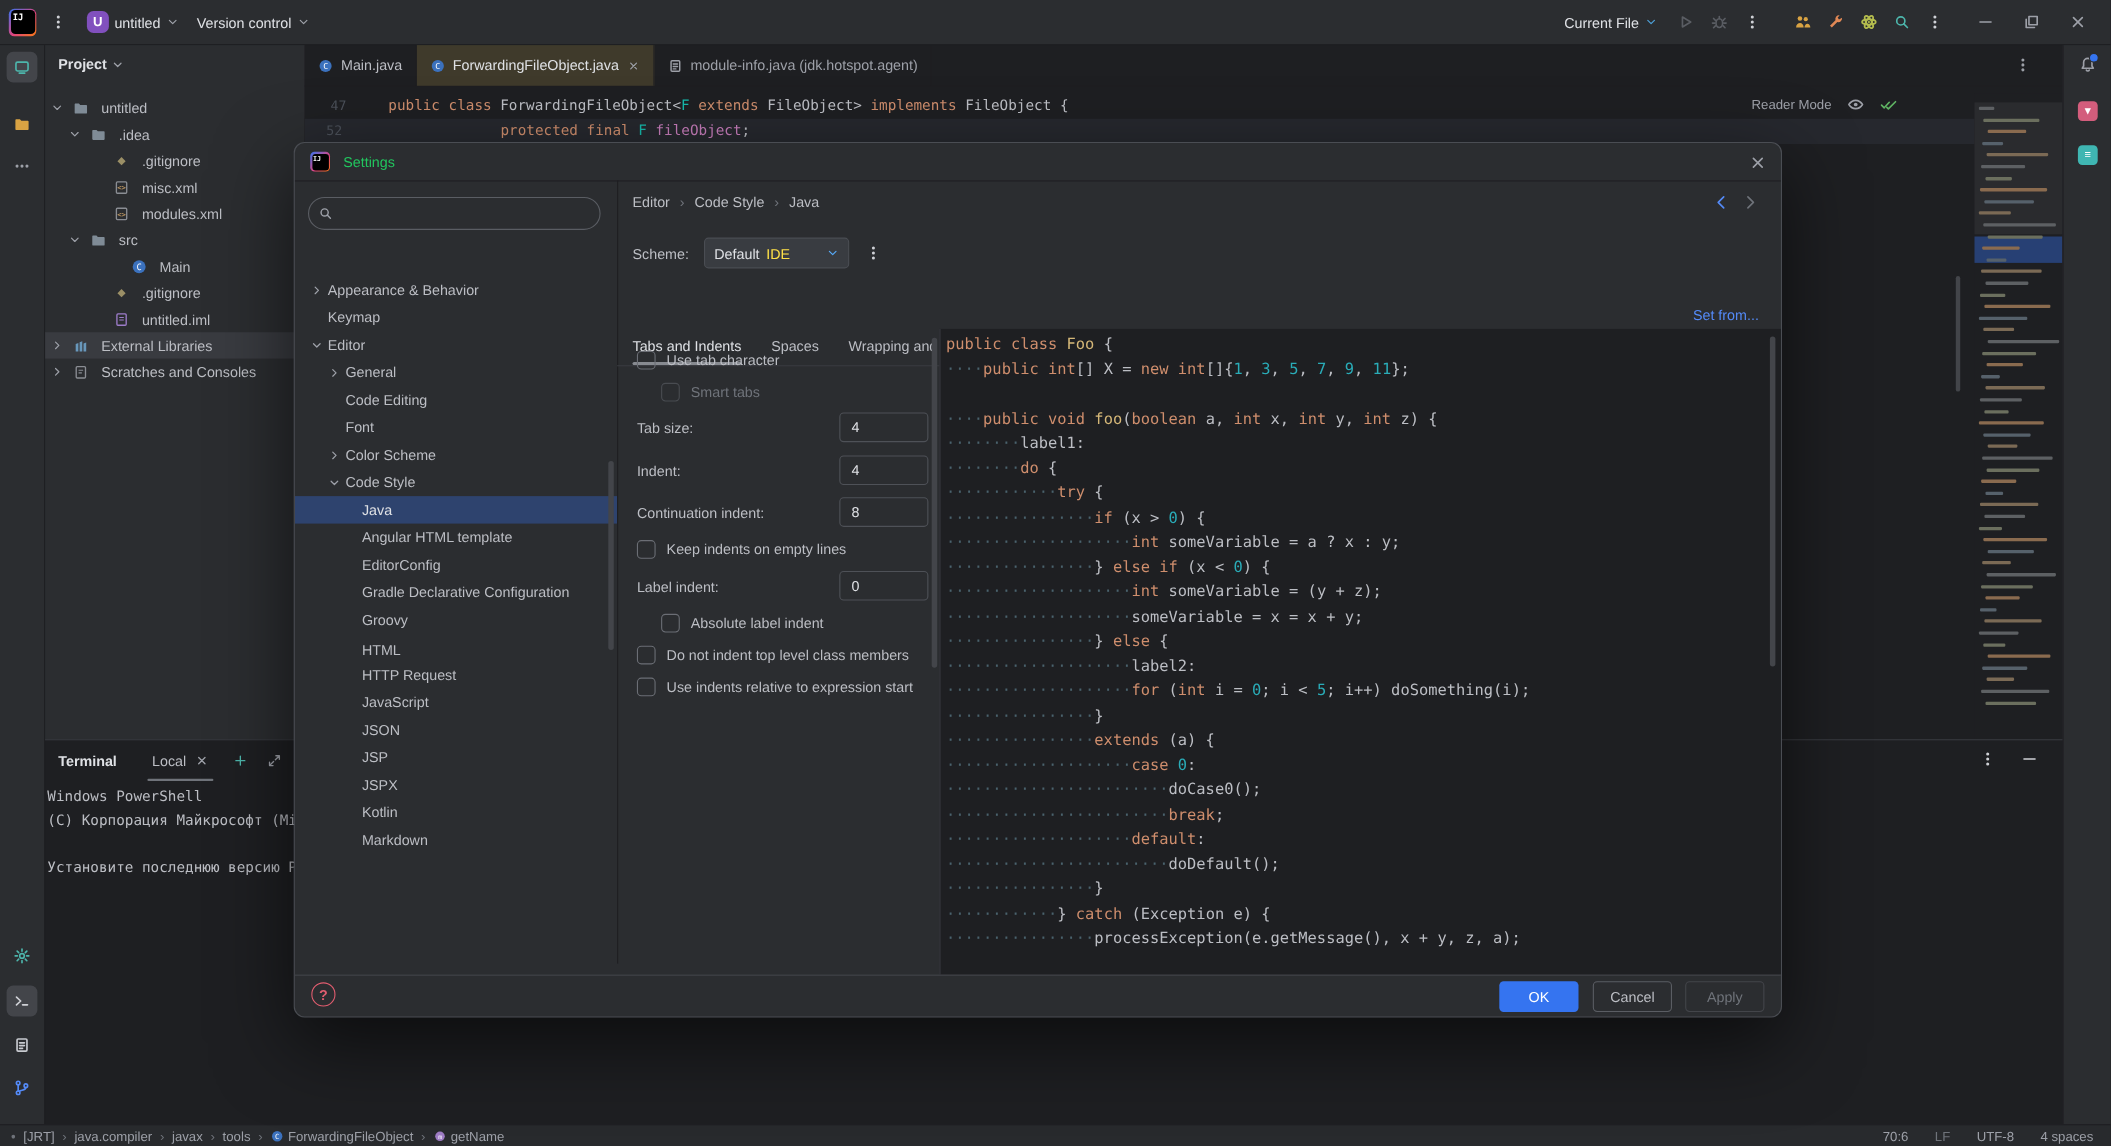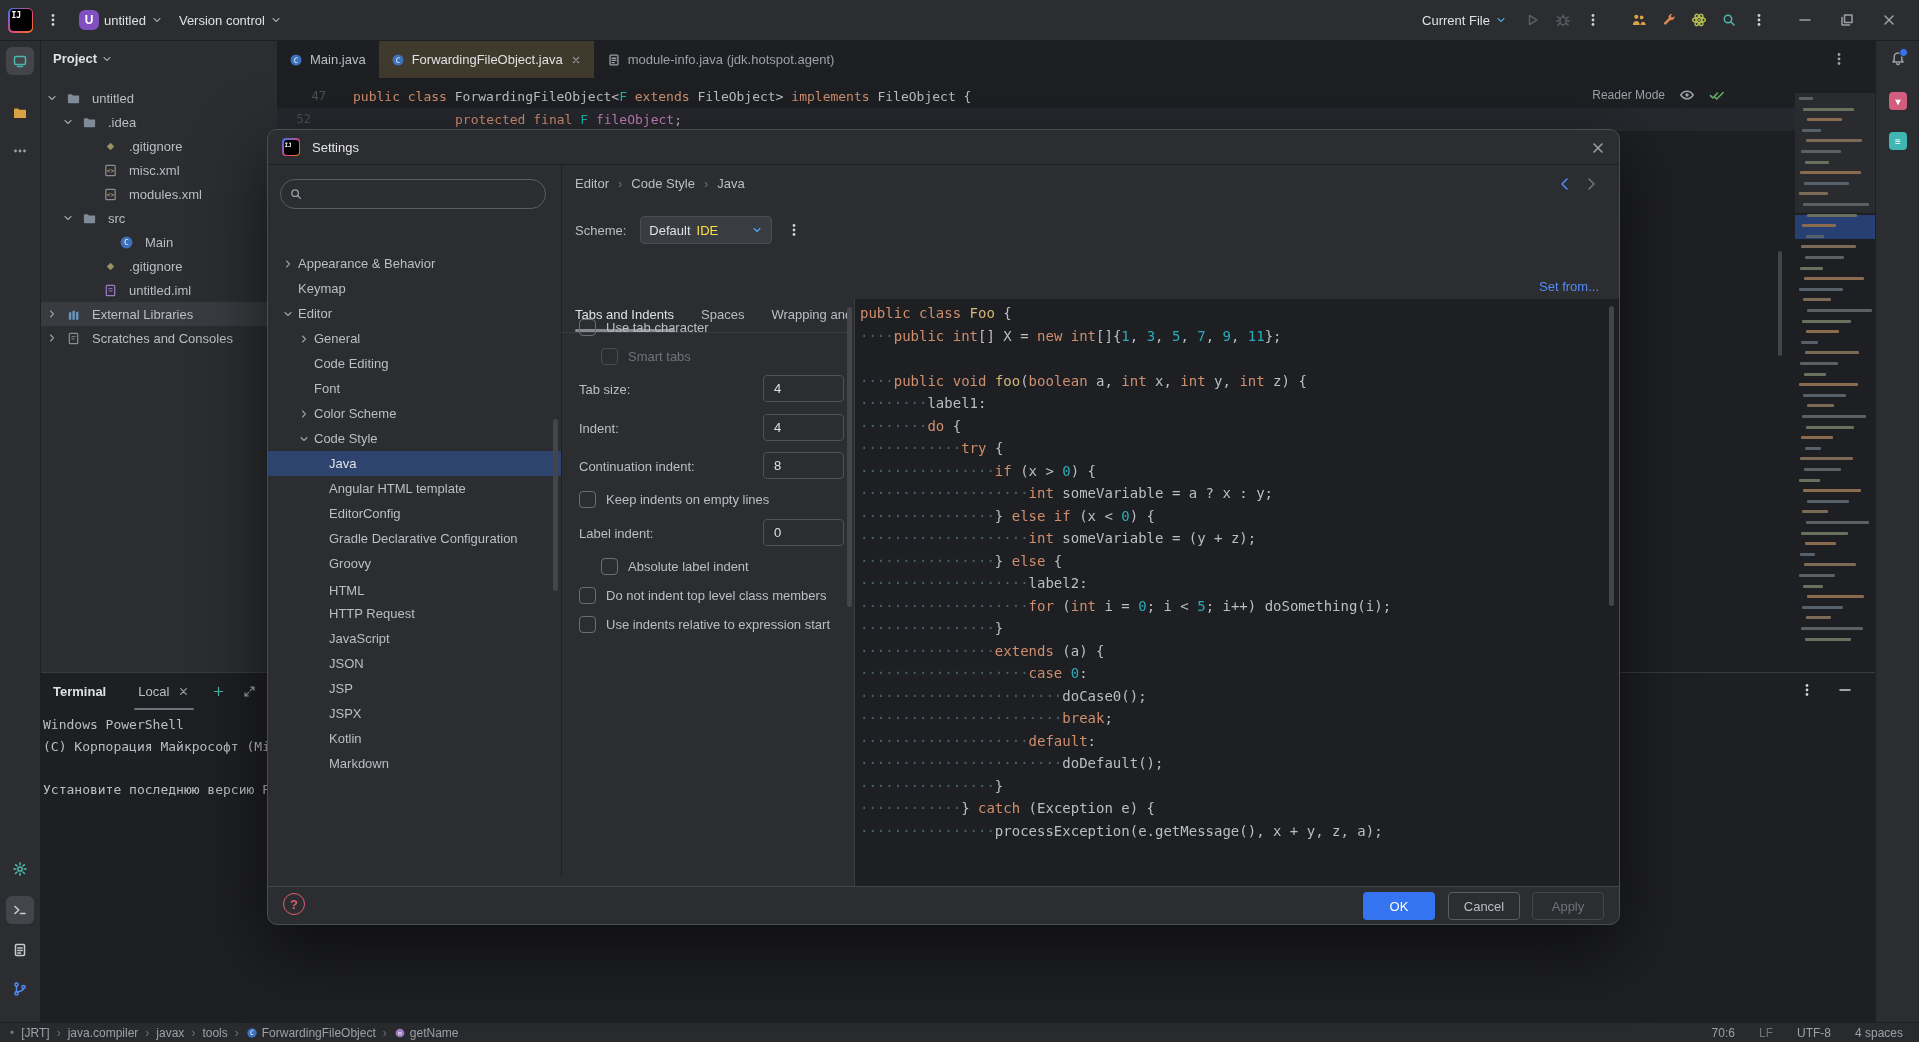--- a/index.html
+++ b/index.html
@@ -73,21 +73,21 @@
   .sb-sep{color:#6f737a;}
   .sb-dim{color:#6f737a;}
 
   
   .dlg{position:absolute;left:267px;top:129px;width:1353px;height:796px;background:#2b2d30;border:1px solid #4a4d53;
        border-radius:10px;box-shadow:0 24px 70px rgba(0,0,0,.6);box-sizing:border-box;overflow:hidden;}
   .dlg-titlebar{position:absolute;left:0;top:0;width:100%;height:34px;border-bottom:1px solid #1e1f22;display:flex;align-items:center;}
   .dlg-logo{width:18px;height:18px;border-radius:4px;margin-left:14px;padding:1.5px;background:linear-gradient(135deg,#3574f0,#e0447e 60%,#f97a12);box-sizing:border-box;}
   .dlg-logo>div{width:100%;height:100%;border-radius:3px;background:#000;color:#fff;font-size:6px;font-weight:bold;
                 font-family:"DejaVu Sans Mono",monospace;padding:1px 0 0 1px;box-sizing:border-box;}
-  .dlg-title{margin-left:12px;color:#e5e5e5;}
+  .dlg-title{margin-left:12px;color:#22c55e;}
   .dlg-close{position:absolute;right:10px;top:7px;width:22px;height:22px;display:flex;align-items:center;justify-content:center;color:#9da0a8;}
   .nav-pane{position:absolute;left:0;top:34px;width:293px;height:712px;border-right:1px solid #1e1f22;overflow:hidden;}
   .search-box{position:absolute;left:12px;top:15px;width:264px;height:28px;border:1px solid #5a5d63;border-radius:15px;
               display:flex;align-items:center;background:transparent;}
   .search-box input{flex:1;background:transparent;border:none;outline:none;color:#dfe1e5;font-size:13px;font-family:inherit;}
   .nav-clip{position:absolute;left:0;top:53px;width:293px;height:564px;overflow:hidden;}
   .nav-row{position:absolute;left:0;width:293px;height:25px;display:flex;align-items:center;color:#bcbec4;}
   .nav-row.sel{background:#2e436e;color:#dfe1e5;}
   .rt-pane{position:absolute;left:293px;top:34px;width:1060px;height:722px;}
   .crumbs{position:absolute;left:14px;top:12px;display:flex;gap:9px;align-items:center;color:#bcbec4;}
@@ -468,21 +468,21 @@
       </div>
     <span class="ic tab-kebab" style="color:#9da0a8" id="i-kebab3">
         <svg width="16" height="16" viewBox="0 0 16 16" xmlns="http://www.w3.org/2000/svg">
           <circle cx="8" cy="3.5" r="1.4" fill="currentColor"></circle>
           <circle cx="8" cy="8" r="1.4" fill="currentColor"></circle>
           <circle cx="8" cy="12.5" r="1.4" fill="currentColor"></circle>
         </svg>
       </span>
     <div class="cur-line"></div>
     <div id="editor-code">
-        <div class="gut mono" style="left: 15px; top: 48px;">47</div>
+        <div class="gut mono" style="left: 4px; top: 48px;">47</div>
         <div class="eline mono" style="left: 76px; top: 44px; white-space: pre;"><span class="s-k">public class </span><span class="s-v">ForwardingFileObject&lt;</span><span class="s-t">F</span><span class="s-k"> extends </span><span class="s-v">FileObject&gt; </span><span class="s-k">implements</span><span class="s-v"> FileObject {</span></div>
         <div class="gut mono" style="left: 0px; top: 71px;">52</div>
         <div class="eline mono" style="left: 178px; top: 67px; white-space: pre;"><span class="s-k">protected final </span><span class="s-t">F</span><span class="s-v"> </span><span class="s-f">fileObject</span><span class="s-v">;</span></div>
       </div>
     <div class="reader">
       <span>Reader Mode</span>
       <span class="ic" style="color:#9da0a8" id="i-eye">
           <svg width="16" height="16" viewBox="0 0 16 16" xmlns="http://www.w3.org/2000/svg">
             <path d="M1.8 8s2.4-3.8 6.2-3.8S14.2 8 14.2 8 11.8 11.8 8 11.8 1.8 8 1.8 8z" fill="none" stroke="currentColor" stroke-width="1.5" stroke-linecap="round" stroke-linejoin="round"></path>
             <circle cx="8" cy="8" r="1.7" fill="currentColor"></circle>
@@ -852,20 +852,21 @@
         <div class="pline"><span class="s-w">····</span><span class="s-k">public int</span><span class="s-v">[] X = </span><span class="s-k">new int</span><span class="s-v">[]{</span><span class="s-n">1</span><span class="s-v">, </span><span class="s-n">3</span><span class="s-v">, </span><span class="s-n">5</span><span class="s-v">, </span><span class="s-n">7</span><span class="s-v">, </span><span class="s-n">9</span><span class="s-v">, </span><span class="s-n">11</span><span class="s-v">};</span></div>
         <div class="pline">&nbsp;</div>
         <div class="pline"><span class="s-w">····</span><span class="s-k">public void </span><span class="s-d">foo</span><span class="s-v">(</span><span class="s-k">boolean</span><span class="s-v"> a, </span><span class="s-k">int</span><span class="s-v"> x, </span><span class="s-k">int</span><span class="s-v"> y, </span><span class="s-k">int</span><span class="s-v"> z) {</span></div>
         <div class="pline"><span class="s-w">········</span><span class="s-v">label1:</span></div>
         <div class="pline"><span class="s-w">········</span><span class="s-k">do</span><span class="s-v"> {</span></div>
         <div class="pline"><span class="s-w">············</span><span class="s-k">try</span><span class="s-v"> {</span></div>
         <div class="pline"><span class="s-w">················</span><span class="s-k">if</span><span class="s-v"> (x &gt; </span><span class="s-n">0</span><span class="s-v">) {</span></div>
         <div class="pline"><span class="s-w">····················</span><span class="s-k">int</span><span class="s-v"> someVariable = a ? x : y;</span></div>
         <div class="pline"><span class="s-w">················</span><span class="s-v">} </span><span class="s-k">else if</span><span class="s-v"> (x &lt; </span><span class="s-n">0</span><span class="s-v">) {</span></div>
         <div class="pline"><span class="s-w">····················</span><span class="s-k">int</span><span class="s-v"> someVariable = (y + z);</span></div>
+        <div class="pline"><span class="s-w">····················</span><span class="s-v">someVariable = x = x + y;</span></div>
         <div class="pline"><span class="s-w">················</span><span class="s-v">} </span><span class="s-k">else</span><span class="s-v"> {</span></div>
         <div class="pline"><span class="s-w">····················</span><span class="s-v">label2:</span></div>
         <div class="pline"><span class="s-w">····················</span><span class="s-k">for</span><span class="s-v"> (</span><span class="s-k">int</span><span class="s-v"> i = </span><span class="s-n">0</span><span class="s-v">; i &lt; </span><span class="s-n">5</span><span class="s-v">; i++) doSomething(i);</span></div>
         <div class="pline"><span class="s-w">················</span><span class="s-v">}</span></div>
         <div class="pline"><span class="s-w">················</span><span class="s-k">extends</span><span class="s-v"> (a) {</span></div>
         <div class="pline"><span class="s-w">····················</span><span class="s-k">case </span><span class="s-n">0</span><span class="s-v">:</span></div>
         <div class="pline"><span class="s-w">························</span><span class="s-v">doCase0();</span></div>
         <div class="pline"><span class="s-w">························</span><span class="s-k">break</span><span class="s-v">;</span></div>
         <div class="pline"><span class="s-w">····················</span><span class="s-k">default</span><span class="s-v">:</span></div>
         <div class="pline"><span class="s-w">························</span><span class="s-v">doDefault();</span></div>

